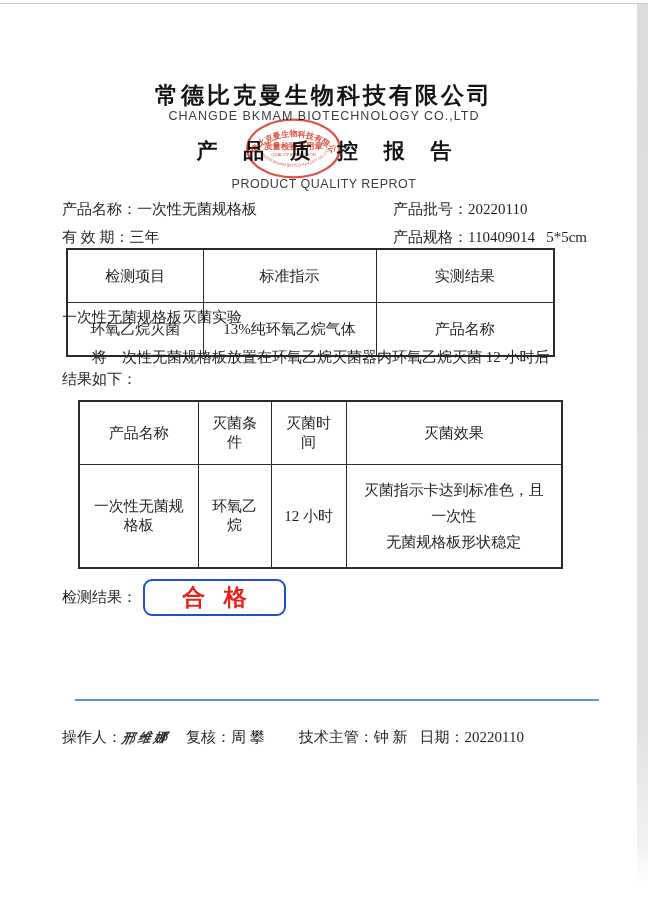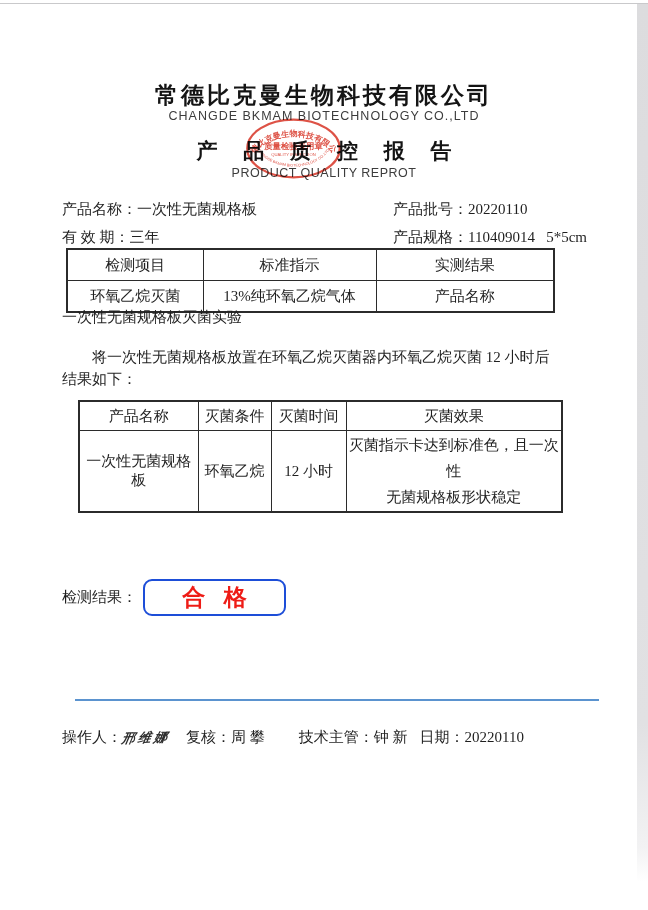--- a/index.html
+++ b/index.html
@@ -13,36 +13,36 @@
 
   
   .header{position:absolute;top:82px;left:0;width:648px;text-align:center;}
   .company-cn{font-family:"Liberation Sans","DejaVu Sans",sans-serif;font-weight:bold;
     font-size:23px;letter-spacing:3px;color:#141414;line-height:26px;}
   .company-en{font-family:"Liberation Sans","DejaVu Sans",sans-serif;font-size:12.5px;
     color:#3c3c3c;letter-spacing:1px;line-height:15px;margin-top:1px;}
   .title-cn{font-family:"Liberation Sans","DejaVu Sans",sans-serif;font-weight:bold;
     font-size:21px;letter-spacing:10px;text-indent:10px;color:#141414;line-height:24px;margin-top:15px;}
   .title-en{font-family:"Liberation Sans","DejaVu Sans",sans-serif;font-size:12.5px;
-    color:#3c3c3c;letter-spacing:.5px;line-height:15px;margin-top:3px;}
+    color:#3c3c3c;letter-spacing:.5px;line-height:15px;margin-top:14px;}
 
   
   .stamp{position:absolute;left:245px;top:117px;width:97px;height:63px;
     opacity:.88;mix-blend-mode:multiply;}
   .stamp ellipse{stroke:#d93a2c;}
   .stamp text{fill:#d93a2c;font-family:"Liberation Sans","DejaVu Sans",sans-serif;}
 
   
   .info{position:absolute;font-size:15px;white-space:pre;}
   .i-r1l{left:62px;top:200px;}  .i-r1r{left:393px;top:200px;}
   .i-r2l{left:62px;top:228px;text-align:right;}  .i-r2r{left:393px;top:228px;}
 
   
   table{border-collapse:collapse;table-layout:fixed;font-size:15px;text-align:center;color:#1f1f1f;}
-  td{border:1px solid #2b2b2b;padding:1px;overflow:hidden;}
+  td{border:1px solid #2b2b2b;padding:12px;overflow:hidden;}
   .t1{position:absolute;left:66px;top:248px;width:487px;border:2px solid #2b2b2b;}
   .t1 td{height:28px;}
   .t2{position:absolute;left:78px;top:400px;width:483px;border:2px solid #2b2b2b;}
   .t2 .hrow td{height:26px;}
   .t2 .brow td{height:52px;}
   .cell-effect{white-space:pre-line;line-height:26px;}
 
   
   .para{position:absolute;font-size:15px;}
   .p1{left:62px;top:308px;}

